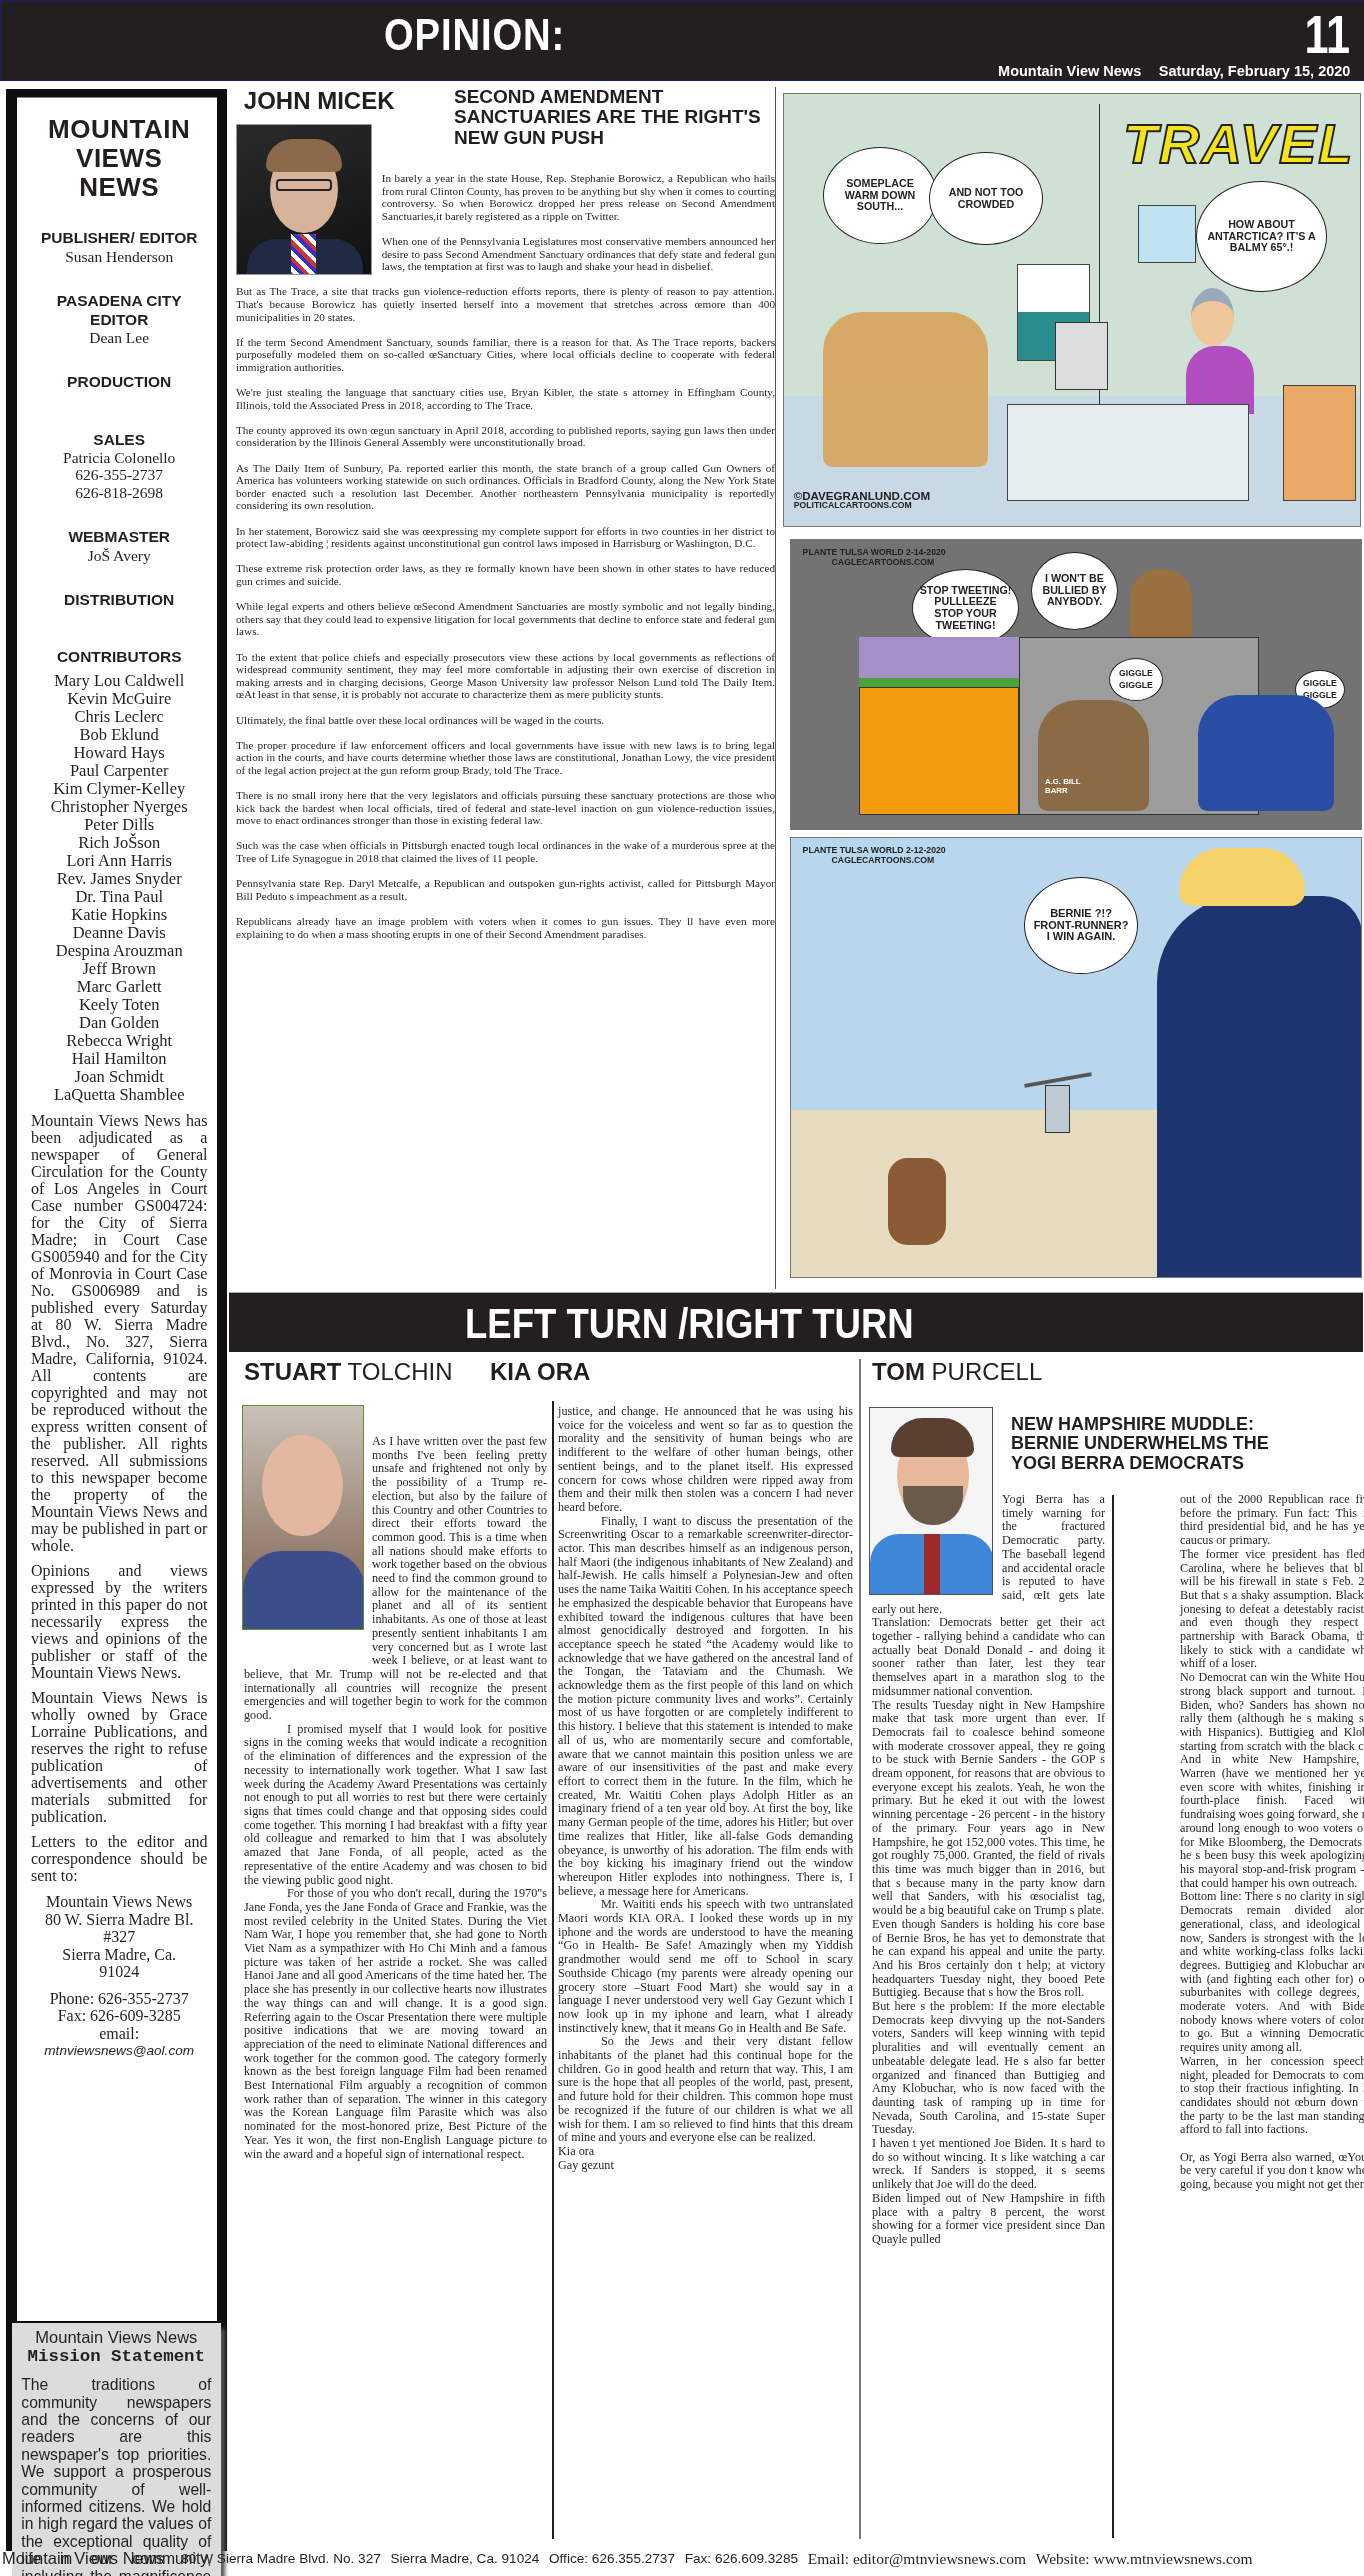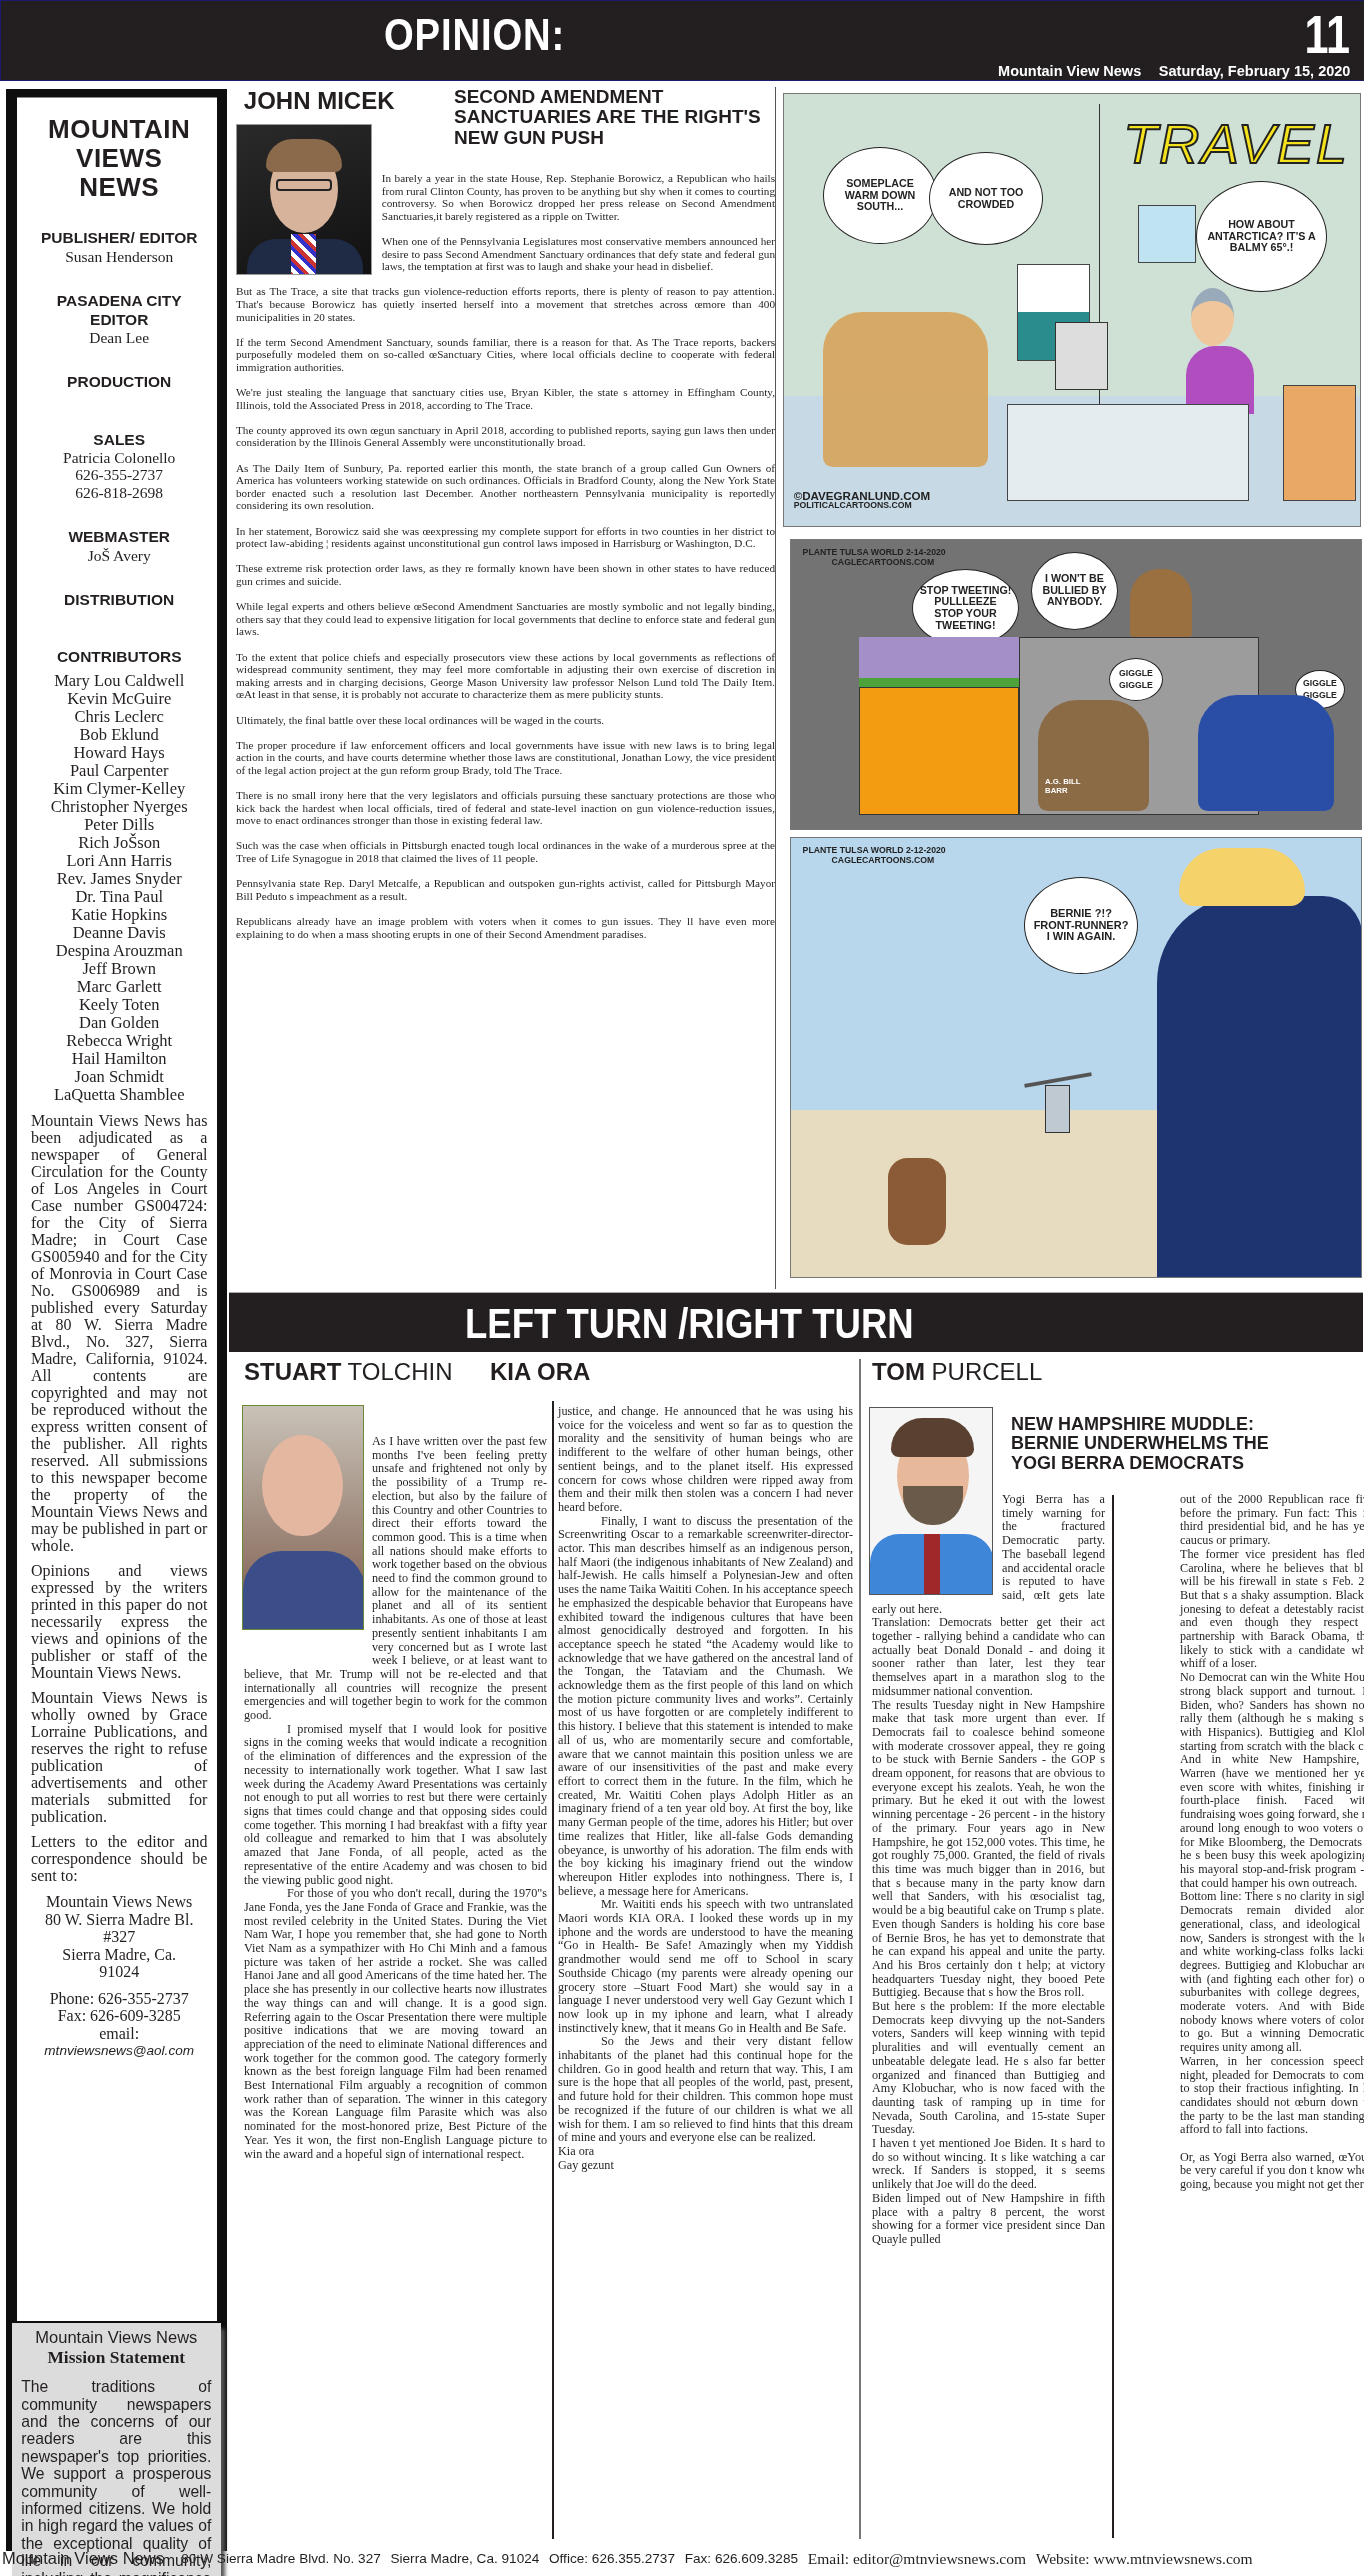--- a/index.html
+++ b/index.html
@@ -19,21 +19,21 @@
   .side-brand { font-family: "Liberation Sans", sans-serif; font-weight: bold; font-size: 26px; line-height: 29px; margin: 7.8px 0 27px; letter-spacing: 0.5px; }
   .side-role { font-family: "Liberation Sans", sans-serif; font-weight: bold; font-size: 15.5px; line-height: 18.4px; margin-top: 9.7px; }
   .side-name { font-size: 15.5px; line-height: 17.4px; }
   .side-gap { height: 17.4px; }
   .contributors { font-size: 16.5px; line-height: 18px; }
   .side-para { font-size: 16px; line-height: 17px; text-align: justify; margin-top: 7.8px; }
   .side-center { font-size: 16px; line-height: 17.4px; text-align: center; margin-top: 9.7px; }
   .side-email { font-family: "Liberation Sans", sans-serif; font-style: italic; font-size: 13.6px; }
   .mission { background: #dcdcdc; margin: 1.9px -3.9px 0 -5.8px; padding: 5.8px 9.7px 5.8px 9.7px; box-shadow: 3.9px 5.8px 3.9px #555; }
   .mission .mh1 { font-family: "Liberation Sans", sans-serif; font-size: 16.5px; text-align: center; }
-  .mission .mh2 { font-family: Liberation Serif, serif; font-weight: bold; font-size: 17.4px; text-align: center; margin-bottom: 9.7px; }
+  .mission .mh2 { font-family: Liberation Mono, monospace; font-weight: bold; font-size: 17.4px; text-align: center; margin-bottom: 9.7px; }
   .mission .mtext { font-family: "Liberation Sans", sans-serif; font-size: 15.7px; line-height: 17.4px; text-align: justify; }
 
   
   .micek { position: absolute; left: 236px; top: 87px; width: 539px; }
   .author-lg { font-family: "Liberation Sans", sans-serif; font-weight: bold; font-size: 24px; position: absolute; left: 7.8px; top: 0; }
   .headline-lg { font-family: "Liberation Sans", sans-serif; font-weight: bold; font-size: 19px; line-height: 20.4px; position: absolute; left: 218px; top: 0; width: 320px; }
   .photo { background: linear-gradient(160deg, #2a2a2a, #111); position: absolute; border: 1px solid #999; overflow: hidden; }
   .photo .face { position: absolute; border-radius: 50%; }
   .art-body { font-size: 11.2px; line-height: 12.6px; text-align: justify; }
   .art-body p { margin-bottom: 12.6px; }
@@ -183,21 +183,21 @@
     <p>There is no small irony here that the very legislators and officials pursuing these  sanctuary protections are those who kick back the hardest when local officials, tired of federal and state-level inaction on gun violence-reduction issues, move to enact ordinances stronger than those in existing federal law.</p>
     <p>Such was the case when officials in Pittsburgh enacted tough local ordinances in the wake of a murderous spree at the Tree of Life Synagogue in 2018 that claimed the lives of 11 people.</p>
     <p>Pennsylvania state Rep. Daryl Metcalfe, a Republican and outspoken gun-rights activist, called for Pittsburgh Mayor Bill Peduto s impeachment as a result.</p>
     <p>Republicans already have an image problem with voters when it comes to gun issues. They ll have even more explaining to do when a mass shooting erupts in one of their Second Amendment paradises.</p>
   </div>
 </div>
 <div class="vrule" data-name="column-divider" style="left:775px;top:87px;height:1202px;background:#555;width:1px;"></div>
 
 <div class="cartoon" data-name="cartoon-travel" style="left:783px;top:93px;width:578px;height:434px;background:linear-gradient(#cfe0d4 0 70%, #c8d9e6 70%);">
   <div style="position:absolute;left:315px;top:9.7px;width:1px;height:330px;background:#333;"></div>
-  <div data-name="travel-sign" style="position:absolute;left:339px;top:17.4px;font-family:'Liberation Sans',sans-serif;font-weight:normal;font-style:italic;font-size:56px;color:#f4e21c;-webkit-text-stroke:1.9px #222;letter-spacing:1.9px;">TRAVEL</div>
+  <div data-name="travel-sign" style="position:absolute;left:339px;top:17.4px;font-family:'Liberation Sans',sans-serif;font-weight:bold;font-style:italic;font-size:56px;color:#f4e21c;-webkit-text-stroke:1.9px #222;letter-spacing:1.9px;">TRAVEL</div>
   <div class="bubble" data-name="speech-bubble" style="left:39px;top:53px;width:114px;height:97px;">SOMEPLACE WARM DOWN SOUTH...</div>
   <div class="bubble" data-name="speech-bubble" style="left:145px;top:58px;width:114px;height:93px;">AND NOT TOO CROWDED</div>
   <div class="bubble" data-name="speech-bubble" style="left:412px;top:87px;width:131px;height:111px;">HOW ABOUT ANTARCTICA? IT'S A BALMY 65°.!</div>
   <div data-name="airplane-poster" style="position:absolute;left:354px;top:111px;width:58px;height:58px;background:#bfe3f0;border:1.9px solid #444;"></div>
   <div data-name="cruise-poster" style="position:absolute;left:233px;top:170px;width:73px;height:97px;background:linear-gradient(#fff 50%, #2a8c8c 50%);border:1px solid #444;"></div>
   <div data-name="travel-agent" style="position:absolute;left:402px;top:252px;width:68px;height:68px;background:#b04ec0;border-radius:29px 29px 0 0;"></div>
   <div data-name="travel-agent-head" style="position:absolute;left:407px;top:194px;width:43px;height:58px;background:#f0c69c;border-radius:50%;border-top:13.6px solid #9ab;"></div>
   <div data-name="desk" style="position:absolute;left:223px;top:310px;width:242px;height:97px;background:#e5ecef;border-top:15.5px solid #d3884a;border:1px solid #444;"></div>
   <div data-name="computer" style="position:absolute;left:271px;top:228px;width:53px;height:68px;background:#ddd;border:1.9px solid #333;"></div>
   <div data-name="couple" style="position:absolute;left:39px;top:218px;width:165px;height:155px;background:#d6a45a;border-radius:39px 39px 9.7px 9.7px;opacity:.9;"></div>

